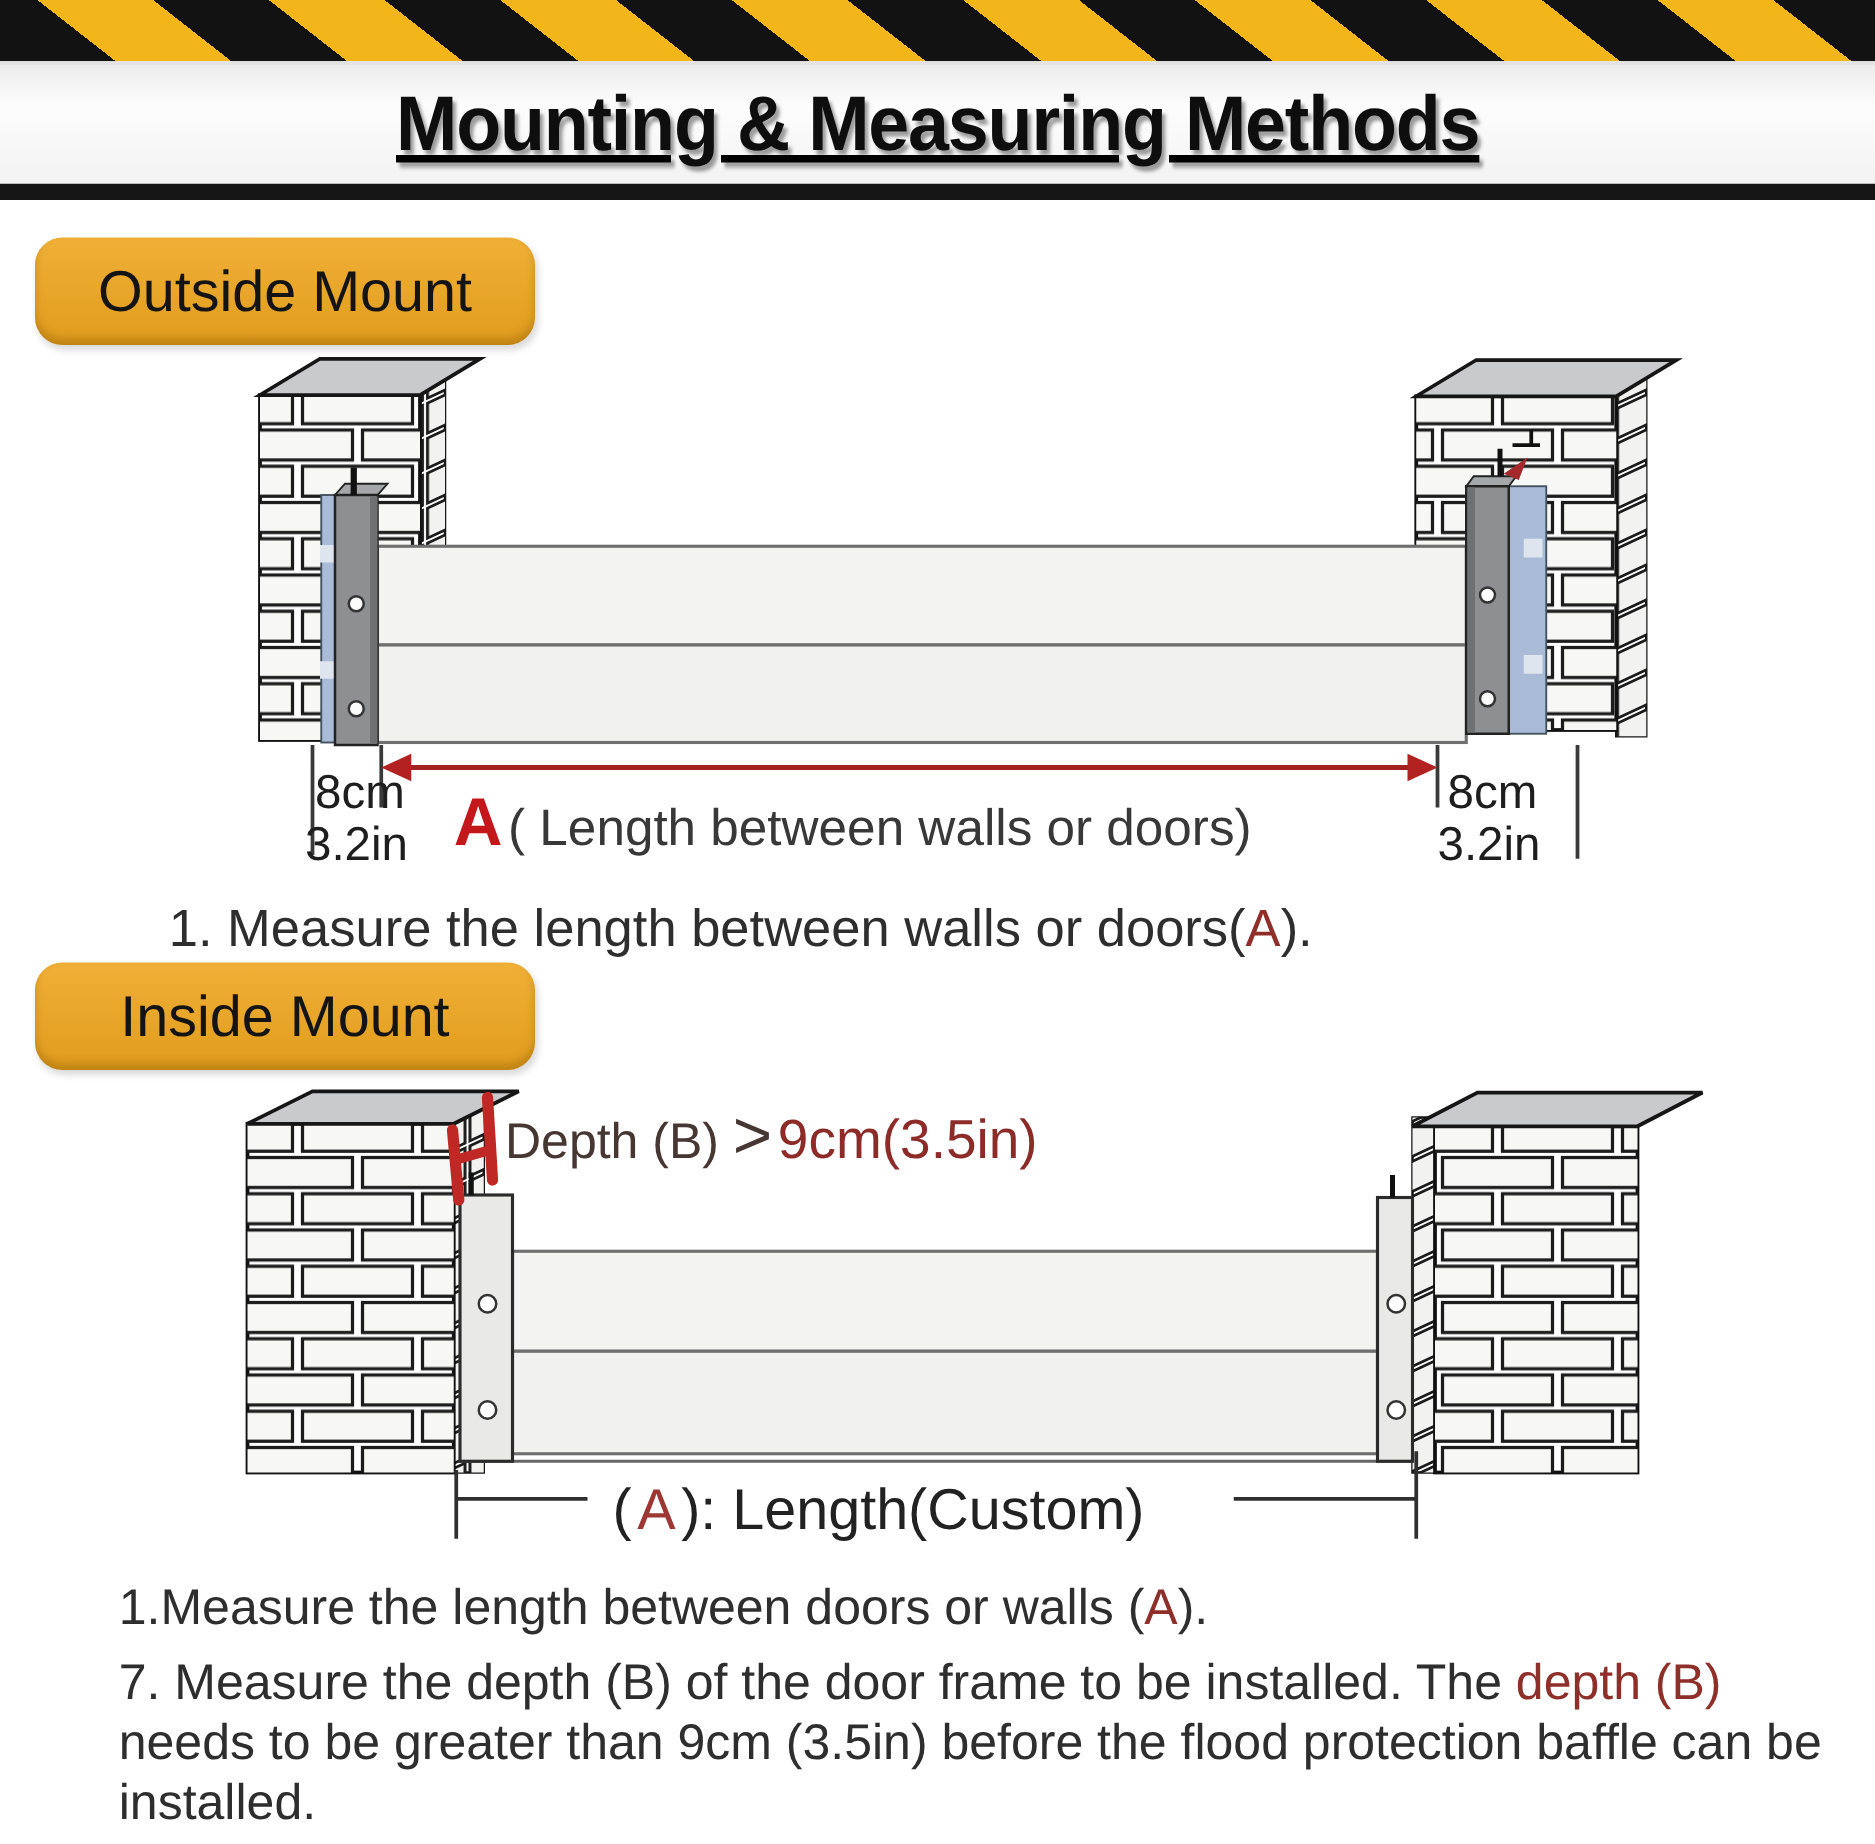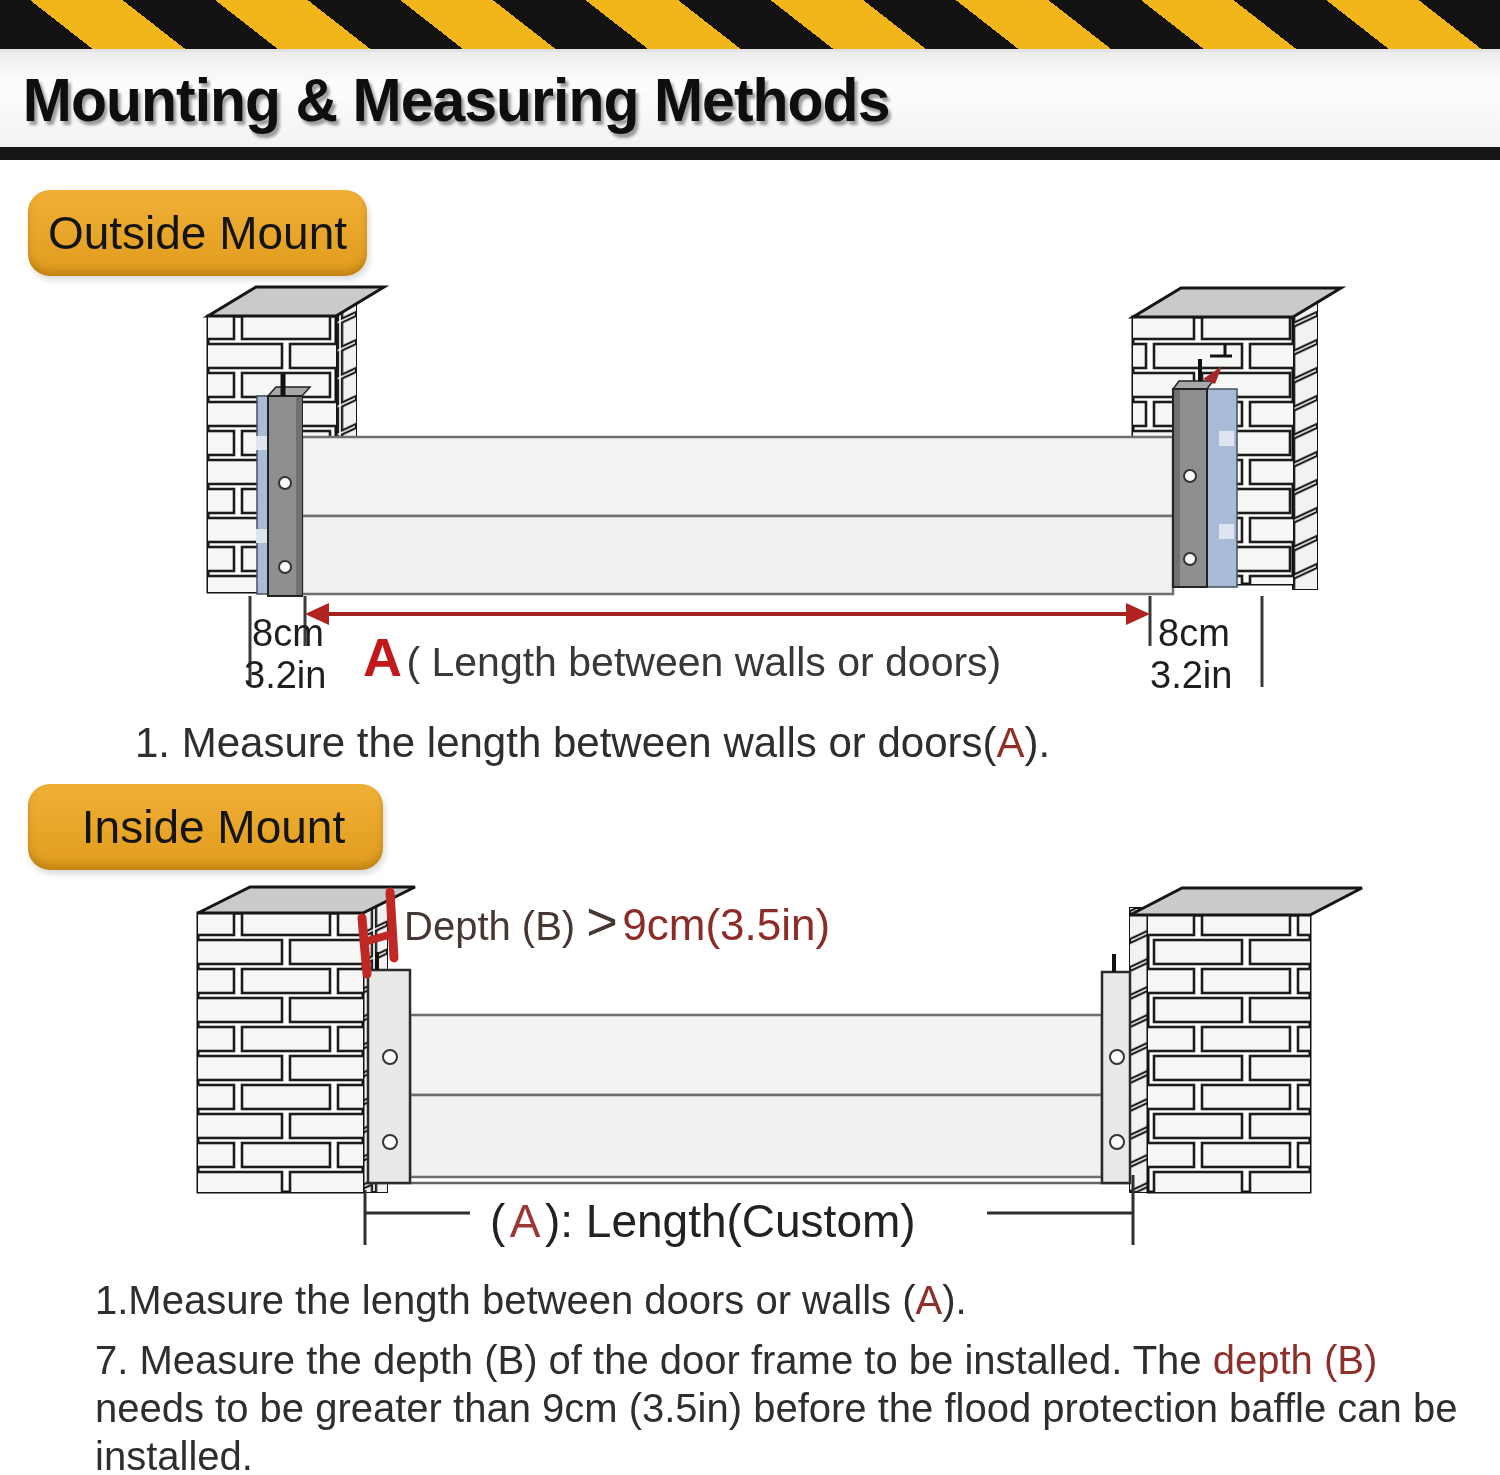--- a/index.html
+++ b/index.html
@@ -7,39 +7,40 @@
     width:1500px;height:1475px;overflow:hidden;background:#ffffff;
     font-family:"Liberation Sans", sans-serif;
   }
   
   .tape{
     height:49px;
     background:repeating-linear-gradient(38deg,#121212 0 57px,#f2b51a 57px 114px);
     border-bottom:3px solid #e3e3e3;
   }
   .title-band{
-    height:95px;display:flex;align-items:center;justify-content:flex-start;
+    height:95px;display:flex;align-items:center;justify-content:center;
     background:linear-gradient(180deg,#ececec,#fdfdfd 35%,#f3f3f3);
+    text-decoration:underline;
   }
   .title-band h1{
     margin:0;font-size:62px;font-weight:bold;color:#0e0e0e;
     letter-spacing:-1px;transform:scaleX(.95);
     text-shadow:3px 4px 3px rgba(105,105,105,.65);
   }
   .black-bar{height:13px;background:#161616;}
   
   .badge{
-    width:339px;height:86px;margin-left:28px;border-radius:22px;
+    width:400px;height:86px;margin-left:28px;border-radius:22px;
     background:linear-gradient(180deg,#f0b037,#e09c1d);
     display:flex;align-items:center;justify-content:center;
     font-size:46px;color:#141414;
     box-shadow:inset 0 -5px 7px rgba(125,80,0,.35), 2px 4px 6px rgba(0,0,0,.15);
   }
   .badge-outside{margin-top:30px;}
-  .badge-inside{margin-top:14px;padding-left:16px;}
+  .badge-inside{}
   
   svg{display:block;}
   .svg-outside{margin-top:8px;}
   .svg-inside{margin-top:10px;}
   svg text{font-family:"Liberation Sans", sans-serif;}
   
   .steps{color:#2e2e2e;}
   .steps p{margin:0;}
   .steps .red{color:#8e2f2a;}
   .steps-outside{margin-top:2px;padding-left:135px;padding-right:28px;font-size:42px;line-height:54px;}

